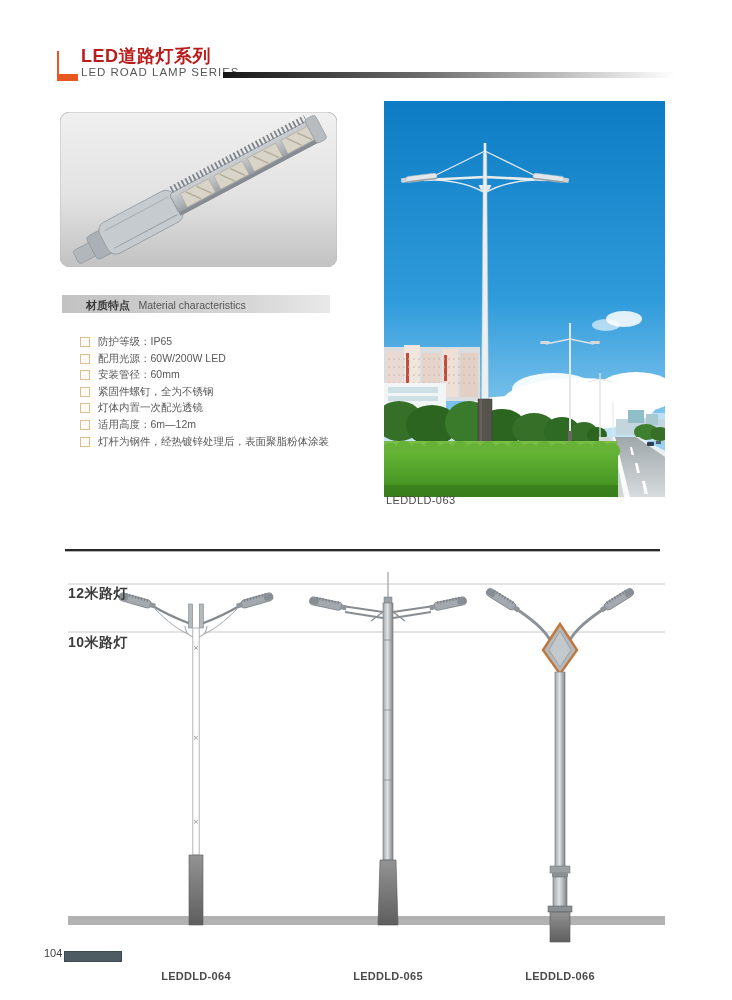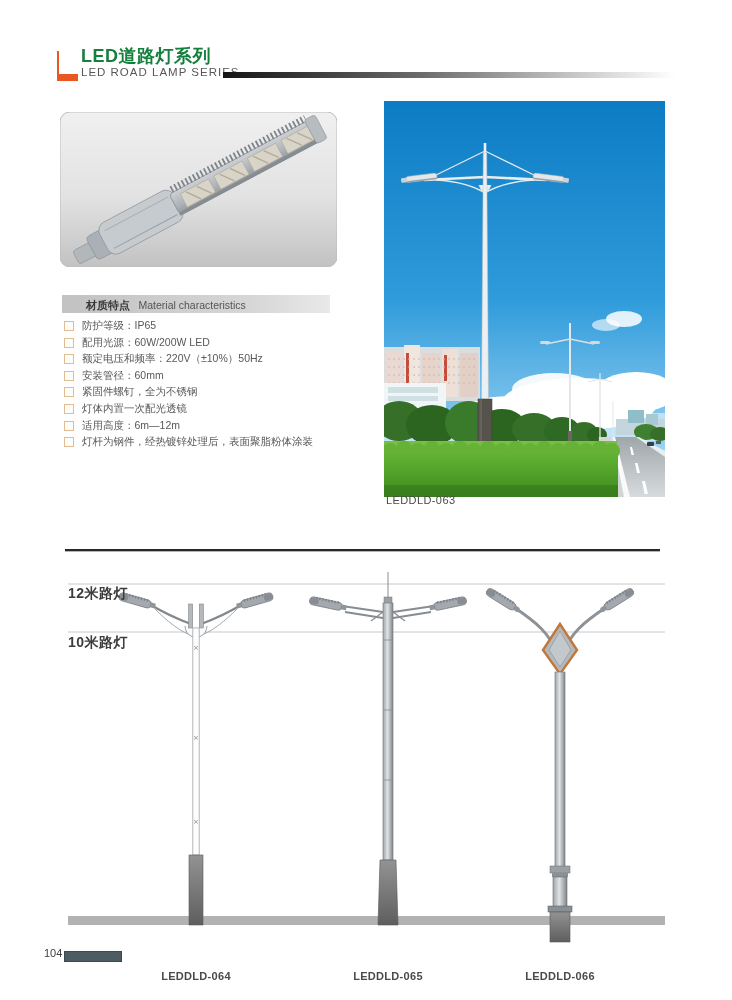--- a/index.html
+++ b/index.html
@@ -5,35 +5,35 @@
   html,body{margin:0;padding:0;}
   body{
     width:732px;height:1000px;position:relative;background:#ffffff;
     font-family:"Liberation Sans","DejaVu Sans",sans-serif;overflow:hidden;
   }
   .abs{position:absolute;}
 
   
   .hdr-bracket-v{left:57px;top:51px;width:2px;height:24px;background:#e8571f;}
   .hdr-bracket-h{left:57px;top:74px;width:21px;height:7px;background:#e8571f;}
-  .hdr-title{left:81px;top:44px;font-size:18px;font-weight:bold;color:#15803d;letter-spacing:.5px;}
+  .hdr-title{left:81px;top:44px;font-size:18px;font-weight:bold;color:#b91c1c;letter-spacing:.5px;}
   .hdr-sub{left:81px;top:66px;font-size:11.5px;color:#575757;letter-spacing:1px;}
   .hdr-gradbar{left:223px;top:72px;width:452px;height:6px;
     background:linear-gradient(to right,#151515,#6e6e6e 45%,#c7c7c7 78%,#ffffff);}
 
   
   .product-box{left:60px;top:112px;width:277px;height:155px;}
 
   
   .mat-head{left:62px;top:295px;width:268px;height:18px;line-height:18px;
     background:linear-gradient(to right,#c2c2c2,#d6d6d6 70%,#e9e9e9);
     padding-left:24px;box-sizing:border-box;white-space:nowrap;}
   .mat-head .cn{font-size:11px;font-weight:bold;color:#3a3a3a;}
   .mat-head .en{font-size:10.5px;color:#555;margin-left:4px;}
-  .mat-list{left:62px;top:319px;width:320px;list-style:none;margin:0;padding:0;}
+  .mat-list{left:62px;top:319px;width:320px;list-style:none;margin:16px;padding:0;}
   .mat-list li{display:flex;align-items:flex-start;height:16.6px;}
   .mat-list .box{flex:0 0 8px;width:8px;height:8px;margin:2px 8px 0 2px;
     border:1px solid #e3bb8e;background:#fffdf9;}
   .mat-list .txt{font-size:10.5px;color:#585858;white-space:nowrap;}
 
   
   .photo-box{left:384px;top:101px;width:281px;height:396px;}
   .photo-label{left:386px;top:494px;font-size:11px;color:#4a4a4a;letter-spacing:.4px;}
 
   
@@ -118,24 +118,20 @@
   <span class="en">Material characteristics</span>
 </div>
 <ul class="abs mat-list">
   <li>
       <span class="box"></span>
       <span class="txt">防护等级：IP65</span>
     </li>
   <li>
       <span class="box"></span>
       <span class="txt">配用光源：60W/200W LED</span>
-    </li>
-  <li>
-      <span class="box"></span>
-      <span class="txt">额定电压和频率：220V（±10%）50Hz</span>
     </li>
   <li>
       <span class="box"></span>
       <span class="txt">安装管径：60mm</span>
     </li>
   <li>
       <span class="box"></span>
       <span class="txt">紧固件螺钉，全为不锈钢</span>
     </li>
   <li>

